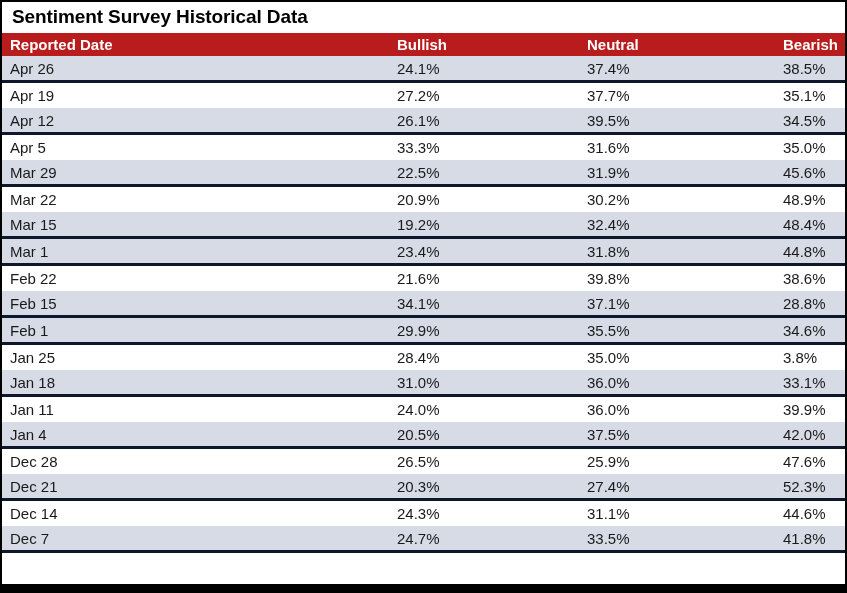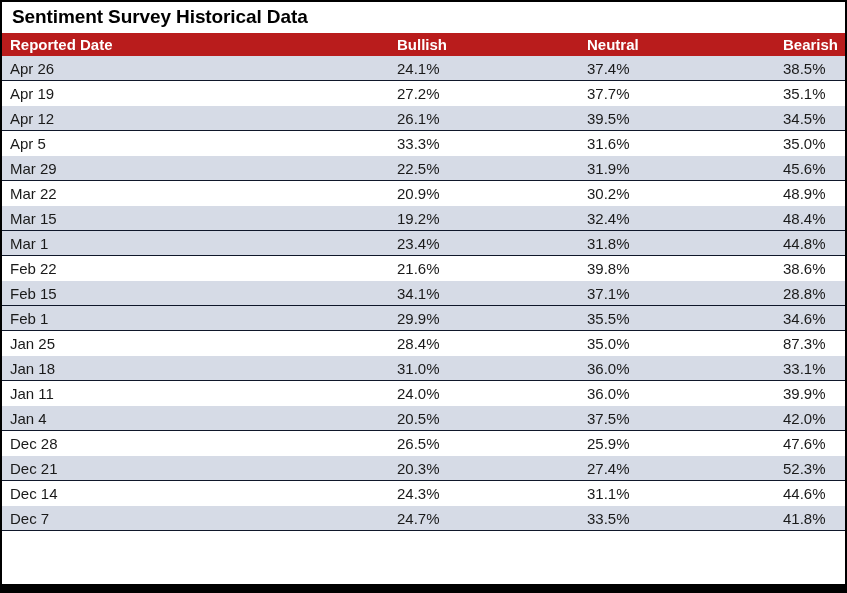--- a/index.html
+++ b/index.html
@@ -71,21 +71,21 @@
   tbody td {
     height: 24px;
     padding: 0;
     color: #1a1a1a;
     font-size: 15px;
     white-space: nowrap;
     border-bottom: 1px solid #ffffff;
   }
   tbody tr.odd  td { background: #ffffff; }
   tbody tr.even td { background: #d6dbe6; }
-  tbody tr.even td { border-bottom: 1px solid #0f172a; }
+  tbody tr.even td { border-bottom: 3px solid #0f172a; }
 
   tbody td .cell { display: block; position: relative; }
   tbody td.d-date    .cell { padding-left: 8px; }
   tbody td.d-bullish .cell { padding-left: 9px; }
   tbody td.d-neutral .cell { padding-left: 10px; }
   tbody td.d-bearish .cell { padding-left: 9px; }
 
   
   .hl {
     position: relative;
@@ -292,21 +292,21 @@
           <td class="d-date">
             <span class="cell">Jan 25</span>
           </td>
           <td class="d-bullish">
             <span class="cell">28.4%</span>
           </td>
           <td class="d-neutral">
             <span class="cell">35.0%</span>
           </td>
           <td class="d-bearish">
-            <span class="cell">87.3%</span>
+            <span class="cell">3.8%</span>
           </td>
         </tr>
         <tr class="even">
           <td class="d-date">
             <span class="cell">Jan 18</span>
           </td>
           <td class="d-bullish">
             <span class="cell">31.0%</span>
           </td>
           <td class="d-neutral">

